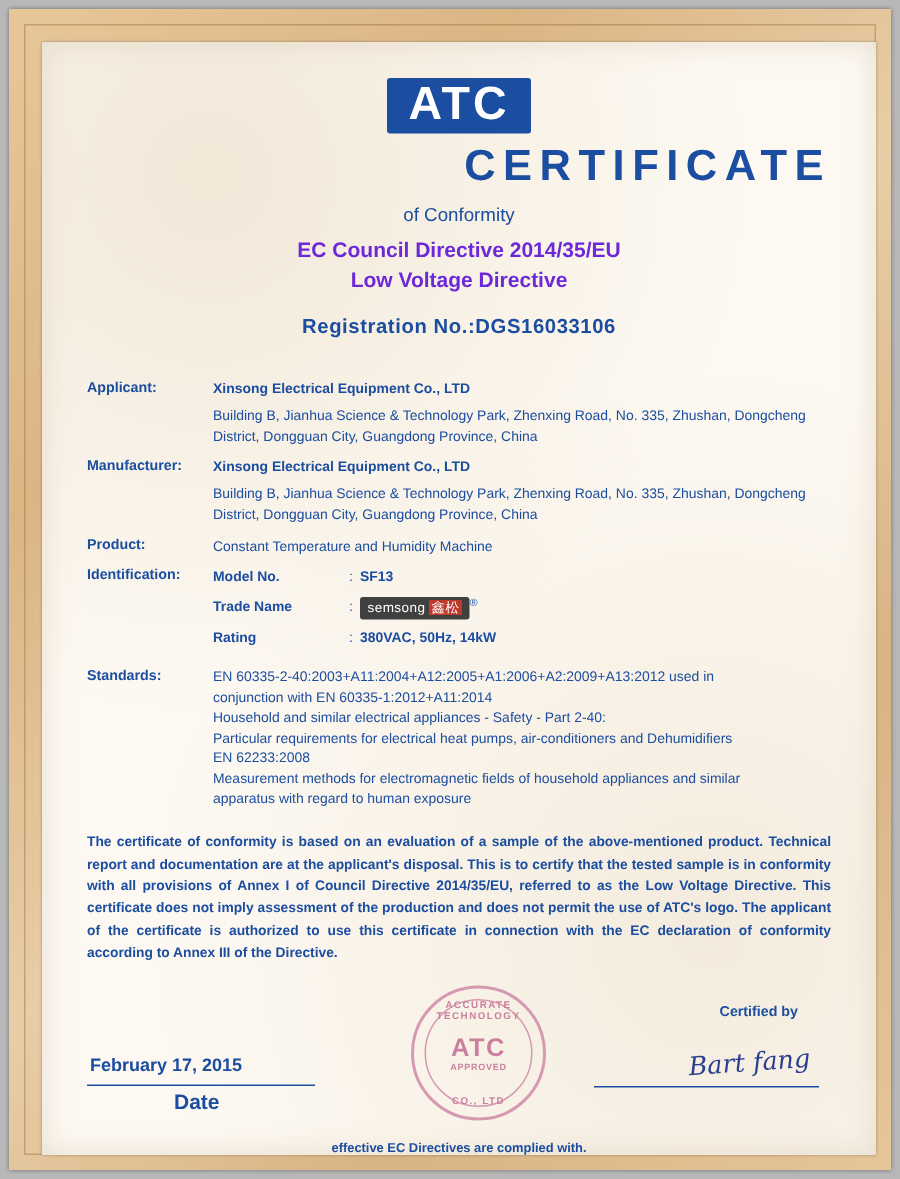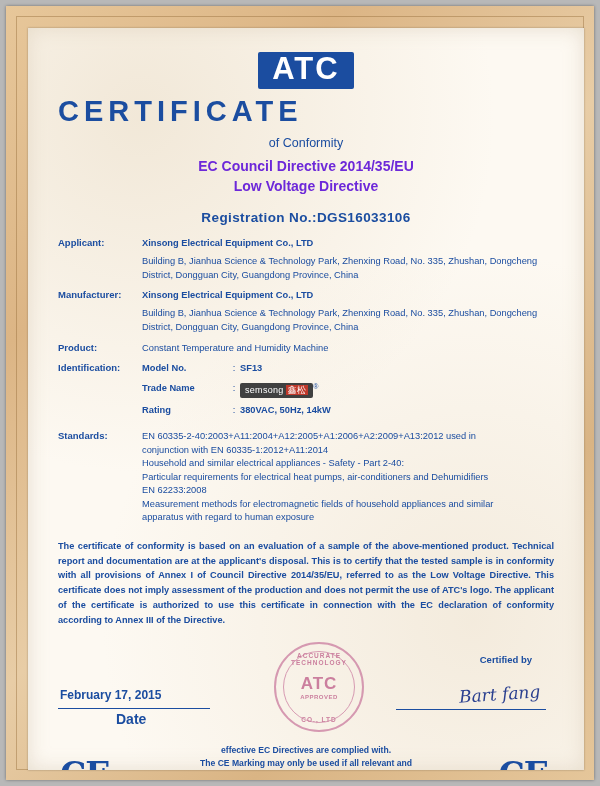--- a/index.html
+++ b/index.html
@@ -70,21 +70,21 @@
     background: #1b4da0;
     color: #ffffff;
     font-weight: bold;
     font-size: 31px;
     letter-spacing: 2px;
     padding: 1px 14px 3px 14px;
     line-height: 1.05;
     border-radius: 2px;
   }
   .cert-title {
-    text-align: left;
+    text-align: right;
     color: #1b4da0;
     font-size: 29px;
     letter-spacing: 5px;
     font-weight: bold;
     margin-top: 6px;
   }
   .conformity {
     text-align: center;
     color: #1b4da0;
     font-size: 12.5px;
@@ -101,21 +101,21 @@
   .reg-no {
     text-align: center;
     color: #1b4da0;
     font-size: 13.5px;
     font-weight: bold;
     margin-top: 14px;
     letter-spacing: 0.4px;
   }
   
   .details {
-    margin-top: 12px;
+    margin-top: 28px;
     font-size: 9.3px;
     color: #1b4da0;
   }
   .row {
     display: flex;
     margin-bottom: 7px;
   }
   .row .label {
     width: 84px;
     flex: 0 0 84px;

